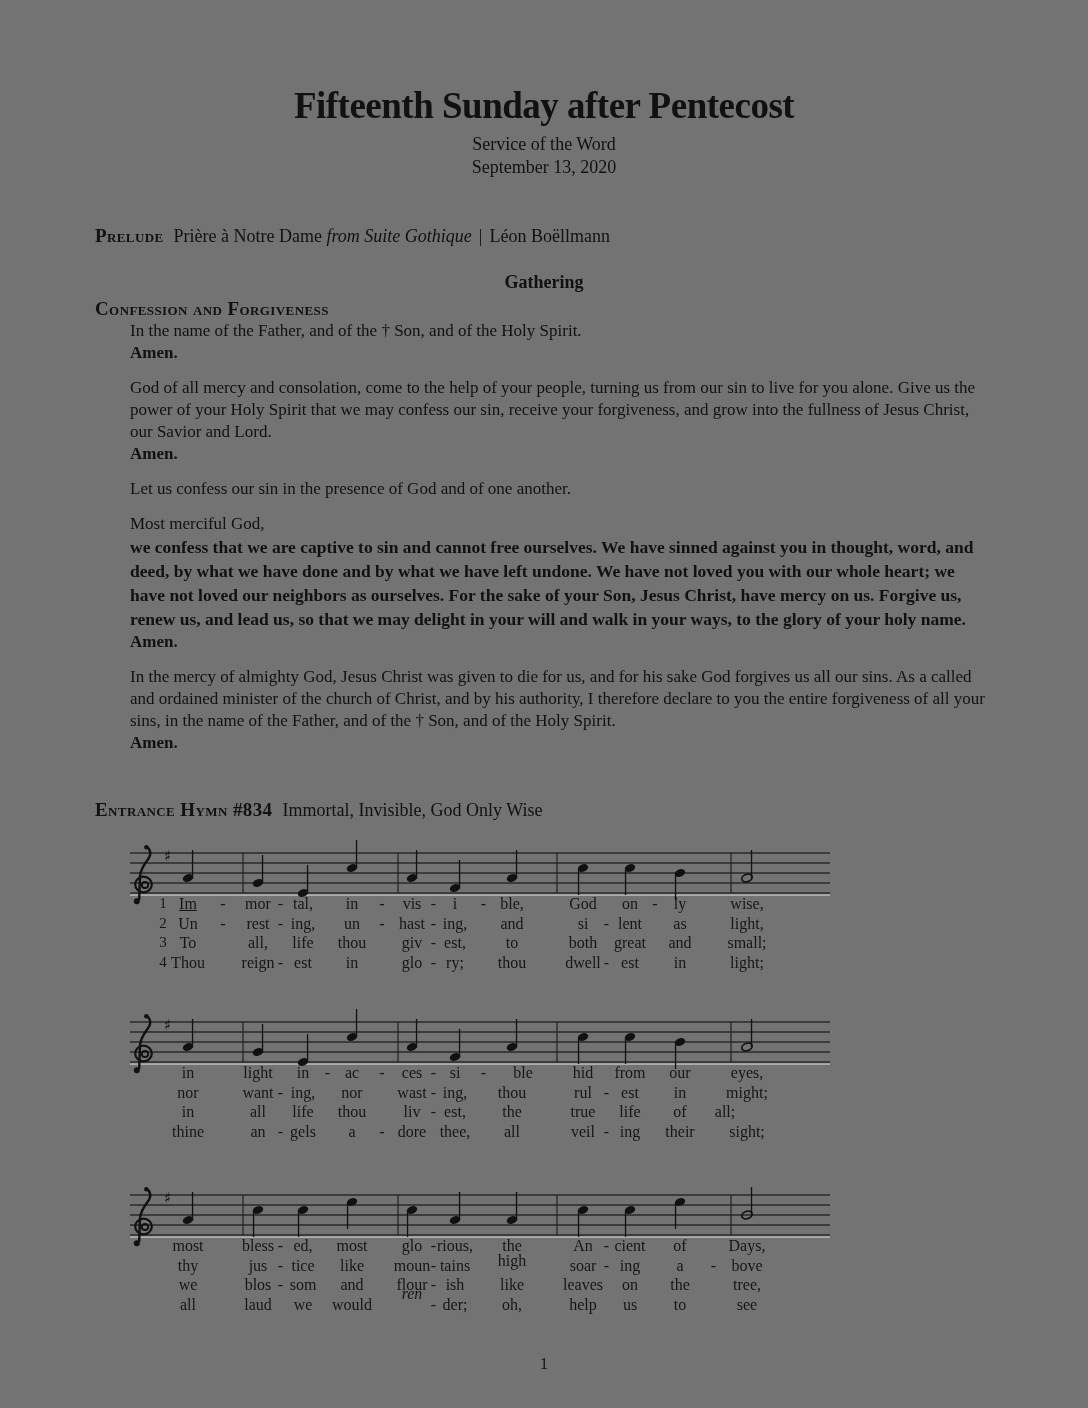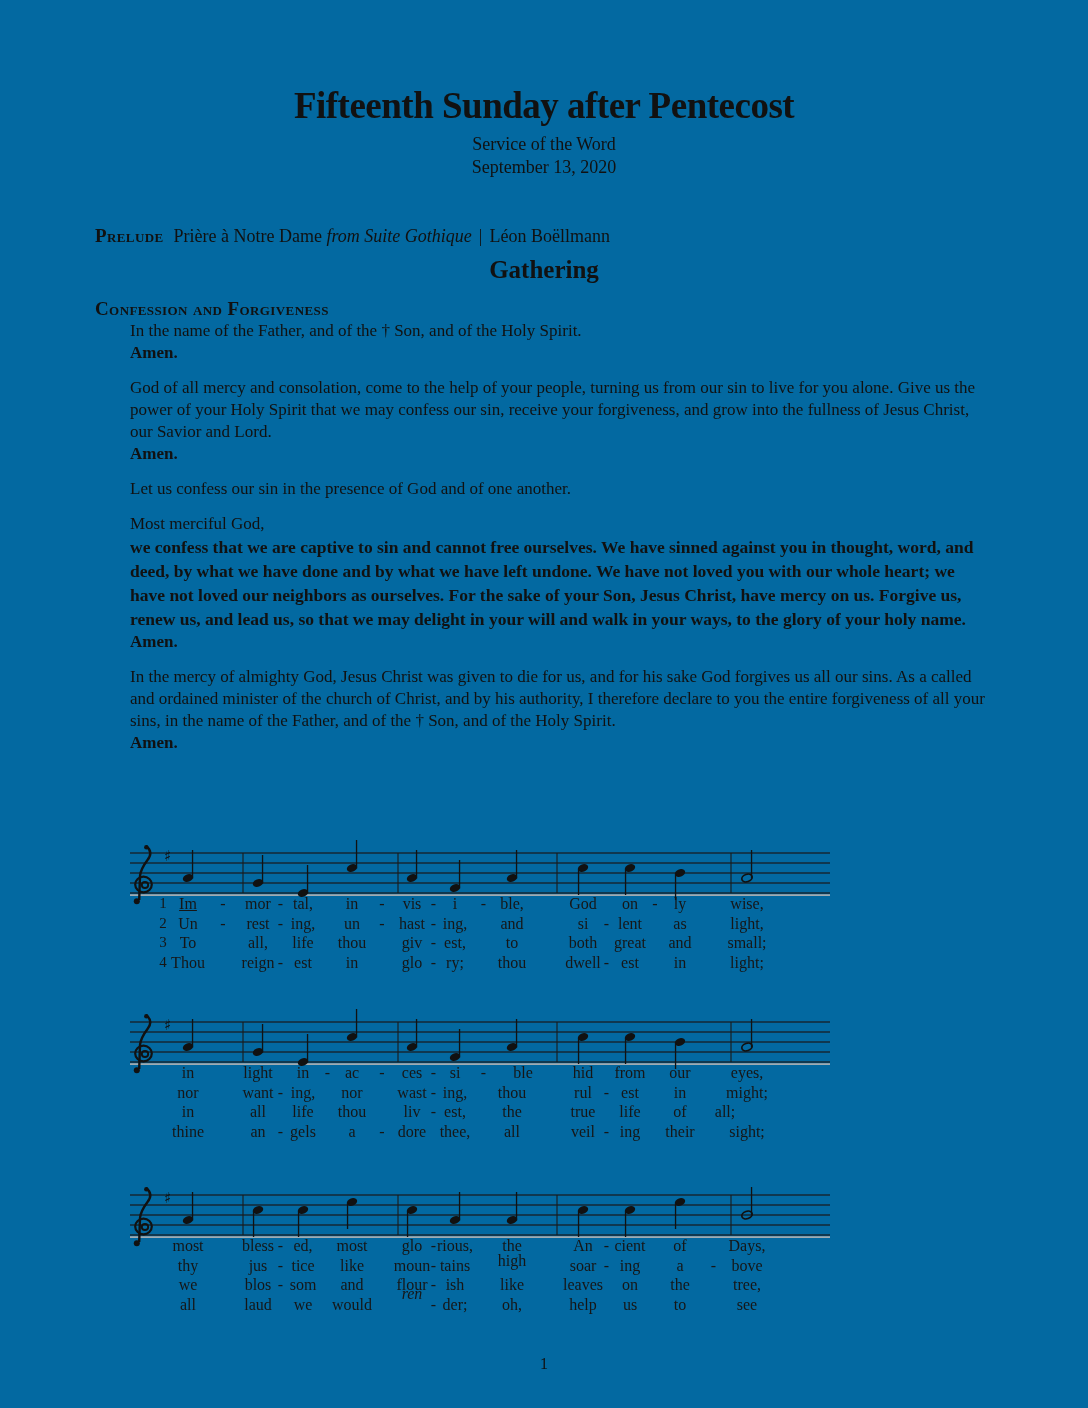--- a/index.html
+++ b/index.html
@@ -1,28 +1,28 @@
 <!DOCTYPE html>
 <html><head>
 <meta charset="utf-8">
 <style>
   html,body{margin:0;padding:0;background:#ffffff;}
   .page{
     position:relative;
     width:1088px;height:1408px;
-    background:#0369a1;
+    background:#737373;
     color:#111;
     font-family:"Liberation Serif","DejaVu Serif",serif;
     overflow:hidden;
   }
   .center{position:absolute;left:0;right:0;text-align:center;}
   .title{top:84px;font-size:37px;font-weight:bold;letter-spacing:-0.5px;margin:0;}
   .subtitle1{top:134px;font-size:18px;}
   .subtitle2{top:157px;font-size:18px;}
-  .gathering{top:256px;font-size:25px;font-weight:bold;margin:0;}
+  .gathering{top:256px;font-size:18px;font-weight:bold;margin:16px;}
   .sc{font-variant:small-caps;font-weight:bold;letter-spacing:0.4px;}
   .rubric{position:absolute;left:95px;font-size:18px;white-space:nowrap;}
   .rubric .sc{font-size:19px;margin-right:10px;}
   .rubric .ital{font-style:italic;}
   .rubric .sep{padding:0 7px;}
   .prelude-line{top:225px;}
   .entrance-line{top:799px;}
   .confession-heading{position:absolute;left:95px;top:298px;font-size:19px;margin:0;}
   .liturgy{position:absolute;left:130px;top:320px;width:858px;font-size:17px;line-height:22px;}
   .liturgy .block{margin:0 0 13px 0;}
@@ -71,20 +71,23 @@
       <p>Most merciful God,</p>
       <p class="conf-bold">we confess that we are captive to sin and cannot free ourselves. We have sinned against you in thought, word, and deed, by what we have done and by what we have left undone. We have not loved you with our whole heart; we have not loved our neighbors as ourselves. For the sake of your Son, Jesus Christ, have mercy on us. Forgive us, renew us, and lead us, so that we may delight in your will and walk in your ways, to the glory of your holy name.</p>
       <p class="resp">Amen.</p>
     </div>
     <div class="block">
       <p>In the mercy of almighty God, Jesus Christ was given to die for us, and for his sake God forgives us all our sins. As a called and ordained minister of the church of Christ, and by his authority, I therefore declare to you the entire forgiveness of all your sins, in the name of the Father, and of the † Son, and of the Holy Spirit.</p>
       <p class="resp">Amen.</p>
     </div>
   </div>
 
+  <div class="rubric entrance-line">
+    <span class="sc">Entrance Hymn #834</span><span>Immortal, Invisible, God Only Wise</span>
+  </div>
 
   <div class="staff-group sg1">
     <svg width="740" height="72" viewBox="0 0 740 72">
         <rect x="5" y="9.4" width="700" height="1.2" fill="#1a1a1a"></rect>
         <rect x="5" y="19.4" width="700" height="1.2" fill="#1a1a1a"></rect>
         <rect x="5" y="29.4" width="700" height="1.2" fill="#1a1a1a"></rect>
         <rect x="5" y="39.4" width="700" height="1.2" fill="#1a1a1a"></rect>
         <rect x="5" y="49.4" width="700" height="1.2" fill="#1a1a1a"></rect>
         <rect x="5" y="51.3" width="700" height="1.6" fill="#b3b3b3"></rect>
         <g>

